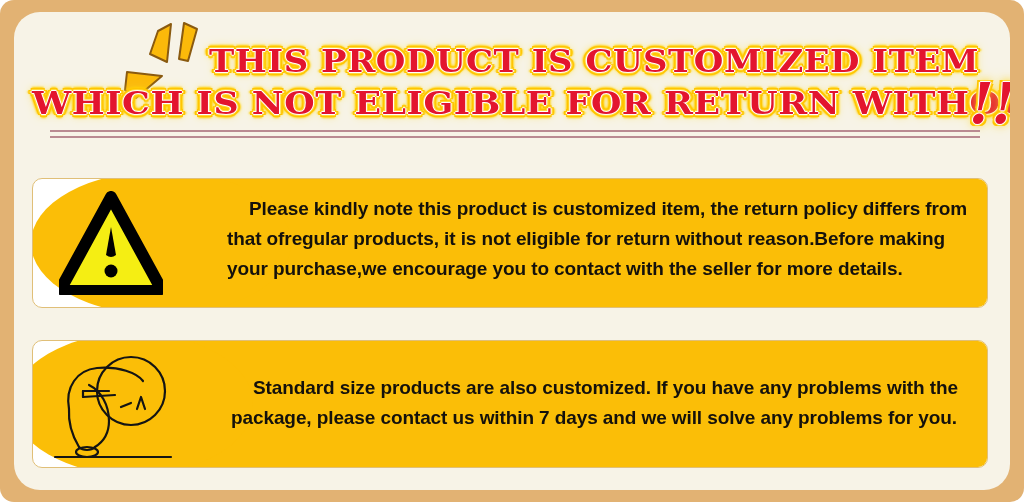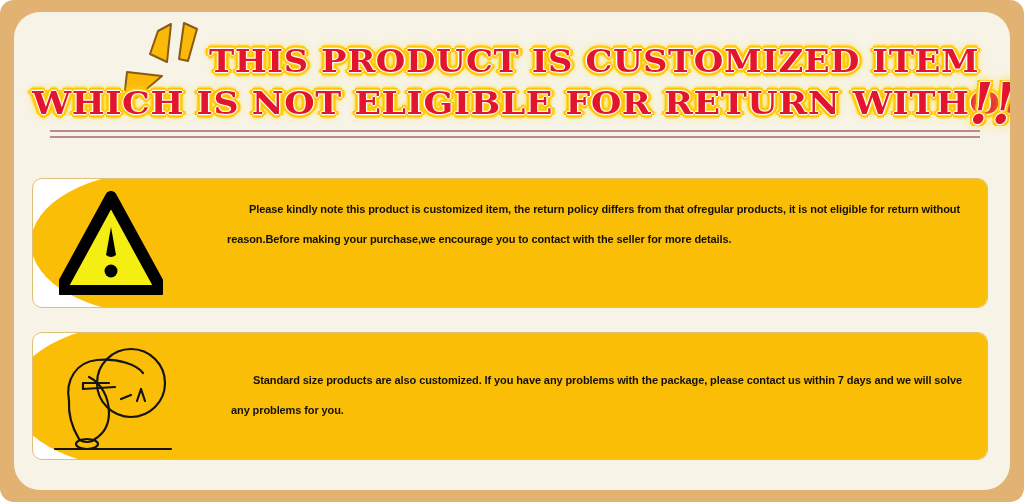--- a/index.html
+++ b/index.html
@@ -127,21 +127,21 @@
   .box {
     position: absolute;
     left: 18px;
     right: 22px;
     background: #ffffff;
     border: 1.5px solid #e0bf78;
     border-radius: 10px;
     overflow: hidden;
   }
   .box-1 { top: 166px; height: 128px; }
-  .box-2 { top: 320px; height: 126px; }
+  .box-2 { top: 328px; height: 126px; }
 
   .panel {
     position: absolute;
     top: 0;
     bottom: 0;
     right: 0;
     background: #fbbe07;
   }
   .panel-1 { left: 128px; }
   .panel-2 { left: 100px; }
@@ -161,21 +161,21 @@
     left: -120px;
     width: 240px;
   }
 
   .panel-text {
     position: absolute;
     z-index: 2;
     color: #14110c;
     font-family: "Liberation Sans", sans-serif;
     font-weight: bold;
-    font-size: 11px;
+    font-size: 19px;
     line-height: 30px;
     letter-spacing: -0.1px;
   }
   .panel-1 .panel-text {
     left: 66px;
     right: 10px;
     top: 15px;
     text-indent: 22px;
   }
   .panel-2 .panel-text {

